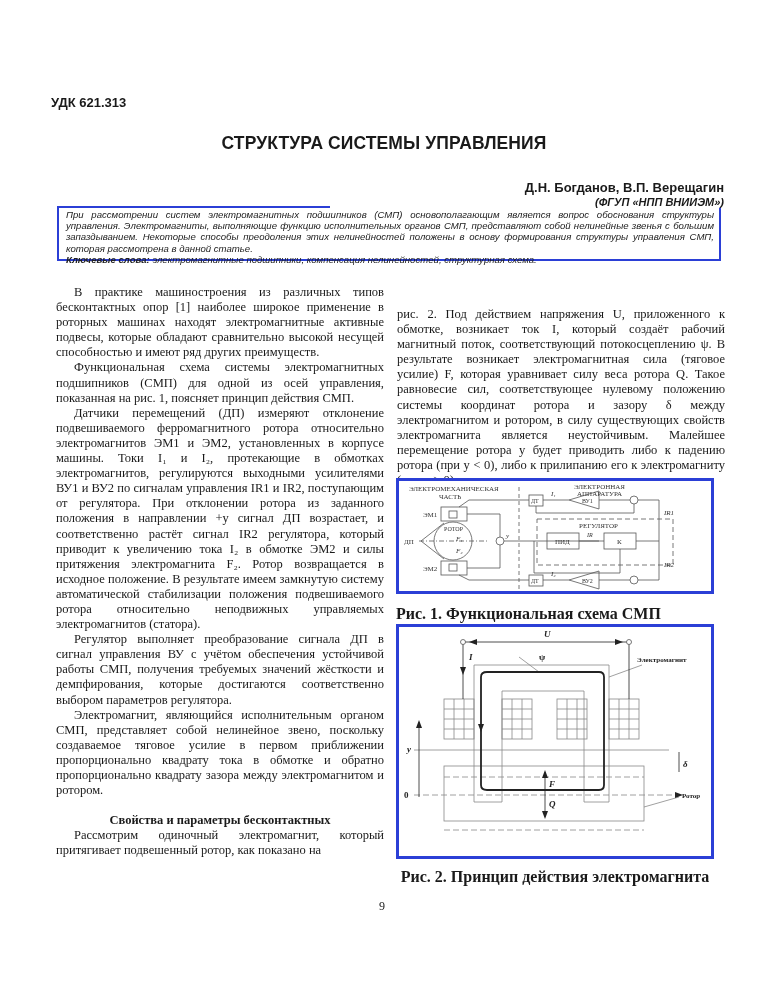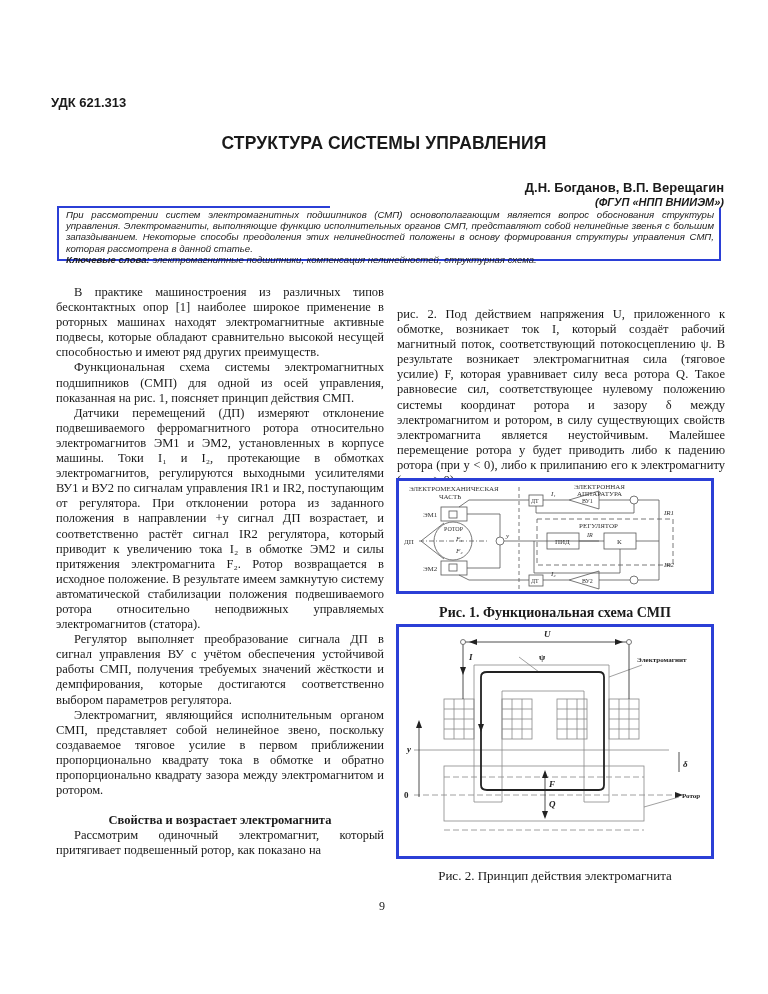--- a/index.html
+++ b/index.html
@@ -20,23 +20,23 @@
   #abstract-text .kw-label { font-weight:bold; }
 
   .col { position:absolute; top:285px; width:328px; font-size:12.5px; line-height:15.1px; text-align:justify; }
   #col-left { left:56px; }
   #col-right { left:397px; }
   .col p { margin:0; text-indent:18px; }
   .col p.noindent { text-indent:0;margin-top:22px; }
   .col .subhead { text-align:center; font-weight:bold; text-indent:0; margin-top:15px; }
 
   #fig1 { position:absolute; left:396px; top:478px; width:318px; height:116px; border:3px solid #2b3fd6; box-sizing:border-box; background:#fff; }
-  #fig1-caption { position:absolute; left:396px; top:605px; width:318px; text-align:center; font-size:14px; font-weight:bold; }
+  #fig1-caption { position:absolute; left:396px; top:605px; width:318px; text-align:left; font-size:16px; font-weight:bold; }
   #fig2 { position:absolute; left:396px; top:624px; width:318px; height:235px; border:3px solid #2b3fd6; box-sizing:border-box; background:#fff; }
-  #fig2-caption { position:absolute; left:396px; top:868px; width:318px; text-align:center; font-size:13px; font-weight:normal; }
+  #fig2-caption { position:absolute; left:396px; top:868px; width:318px; text-align:center; font-size:16px; font-weight:bold; }
   #page-num { position:absolute; left:379px; top:899px; font-size:12px; }
   svg text { font-family:"Liberation Serif", serif; }
 </style>
 </head>
 <body>
 
 <div id="udk" class="sans">УДК 621.313</div>
 <div id="title" class="sans">
   <div>СТРУКТУРА СИСТЕМЫ УПРАВЛЕНИЯ</div>
 </div>
@@ -49,21 +49,21 @@
   <p>При рассмотрении систем электромагнитных подшипников (СМП) основополагающим является вопрос обоснования структуры управления. Электромагниты, выполняющие функцию исполнительных органов СМП, представляют собой нелинейные звенья с большим запаздыванием. Некоторые способы преодоления этих нелинейностей положены в основу формирования структуры управления СМП, которая рассмотрена в данной статье.</p>
   <p><span class="kw-label">Ключевые слова:</span><span> электромагнитные подшипники, компенсация нелинейностей, структурная схема.</span></p>
 </div>
 
 <div id="col-left" class="col serif">
   <p>В практике машиностроения из различных типов бесконтактных опор [1] наиболее широкое применение в роторных машинах находят электромагнитные активные подвесы, которые обладают сравнительно высокой несущей способностью и имеют ряд других преимуществ.</p>
   <p>Функциональная схема системы электромагнитных подшипников (СМП) для одной из осей управления, показанная на рис. 1, поясняет принцип действия СМП.</p>
   <p>Датчики перемещений (ДП) измеряют отклонение подвешиваемого ферромагнитного ротора относительно электромагнитов ЭМ1 и ЭМ2, установленных в корпусе машины. Токи I₁ и I₂, протекающие в обмотках электромагнитов, регулируются выходными усилителями ВУ1 и ВУ2 по сигналам управления IR1 и IR2, поступающим от регулятора. При отклонении ротора из заданного положения в направлении +y сигнал ДП возрастает, и соответственно растёт сигнал IR2 регулятора, который приводит к увеличению тока I₂ в обмотке ЭМ2 и силы притяжения электромагнита F₂. Ротор возвращается в исходное положение. В результате имеем замкнутую систему автоматической стабилизации положения подвешиваемого ротора относительно неподвижных управляемых электромагнитов (статора).</p>
   <p>Регулятор выполняет преобразование сигнала ДП в сигнал управления ВУ с учётом обеспечения устойчивой работы СМП, получения требуемых значений жёсткости и демпфирования, которые достигаются соответственно выбором параметров регулятора.</p>
   <p>Электромагнит, являющийся исполнительным органом СМП, представляет собой нелинейное звено, поскольку создаваемое тяговое усилие в первом приближении пропорционально квадрату тока в обмотке и обратно пропорционально квадрату зазора между электромагнитом и ротором.</p>
-  <p class="subhead">Свойства и возрастает электромагнита</p>
+  <p class="subhead">Свойства и параметры бесконтактных</p>
   <p>Рассмотрим одиночный электромагнит, который притягивает подвешенный ротор, как показано на</p>
 </div>
 
 <div id="col-right" class="col serif">
   <p class="noindent">рис. 2. Под действием напряжения U, приложенного к обмотке, возникает ток I, который создаёт рабочий магнитный поток, соответствующий потокосцеплению ψ. В результате возникает электромагнитная сила (тяговое усилие) F, которая уравнивает силу веса ротора Q. Такое равновесие сил, соответствующее нулевому положению системы координат ротора и зазору δ между электромагнитом и ротором, в силу существующих свойств электромагнита является неустойчивым. Малейшее перемещение ротора y будет приводить либо к падению ротора (при y &lt; 0), либо к прилипанию его к электромагниту (при y &gt; 0).</p>
 </div>
 
 <div id="fig1">
   <svg width="312" height="112" viewBox="0 0 312 112">
     <g fill="none" stroke="#555" stroke-width="0.8">

